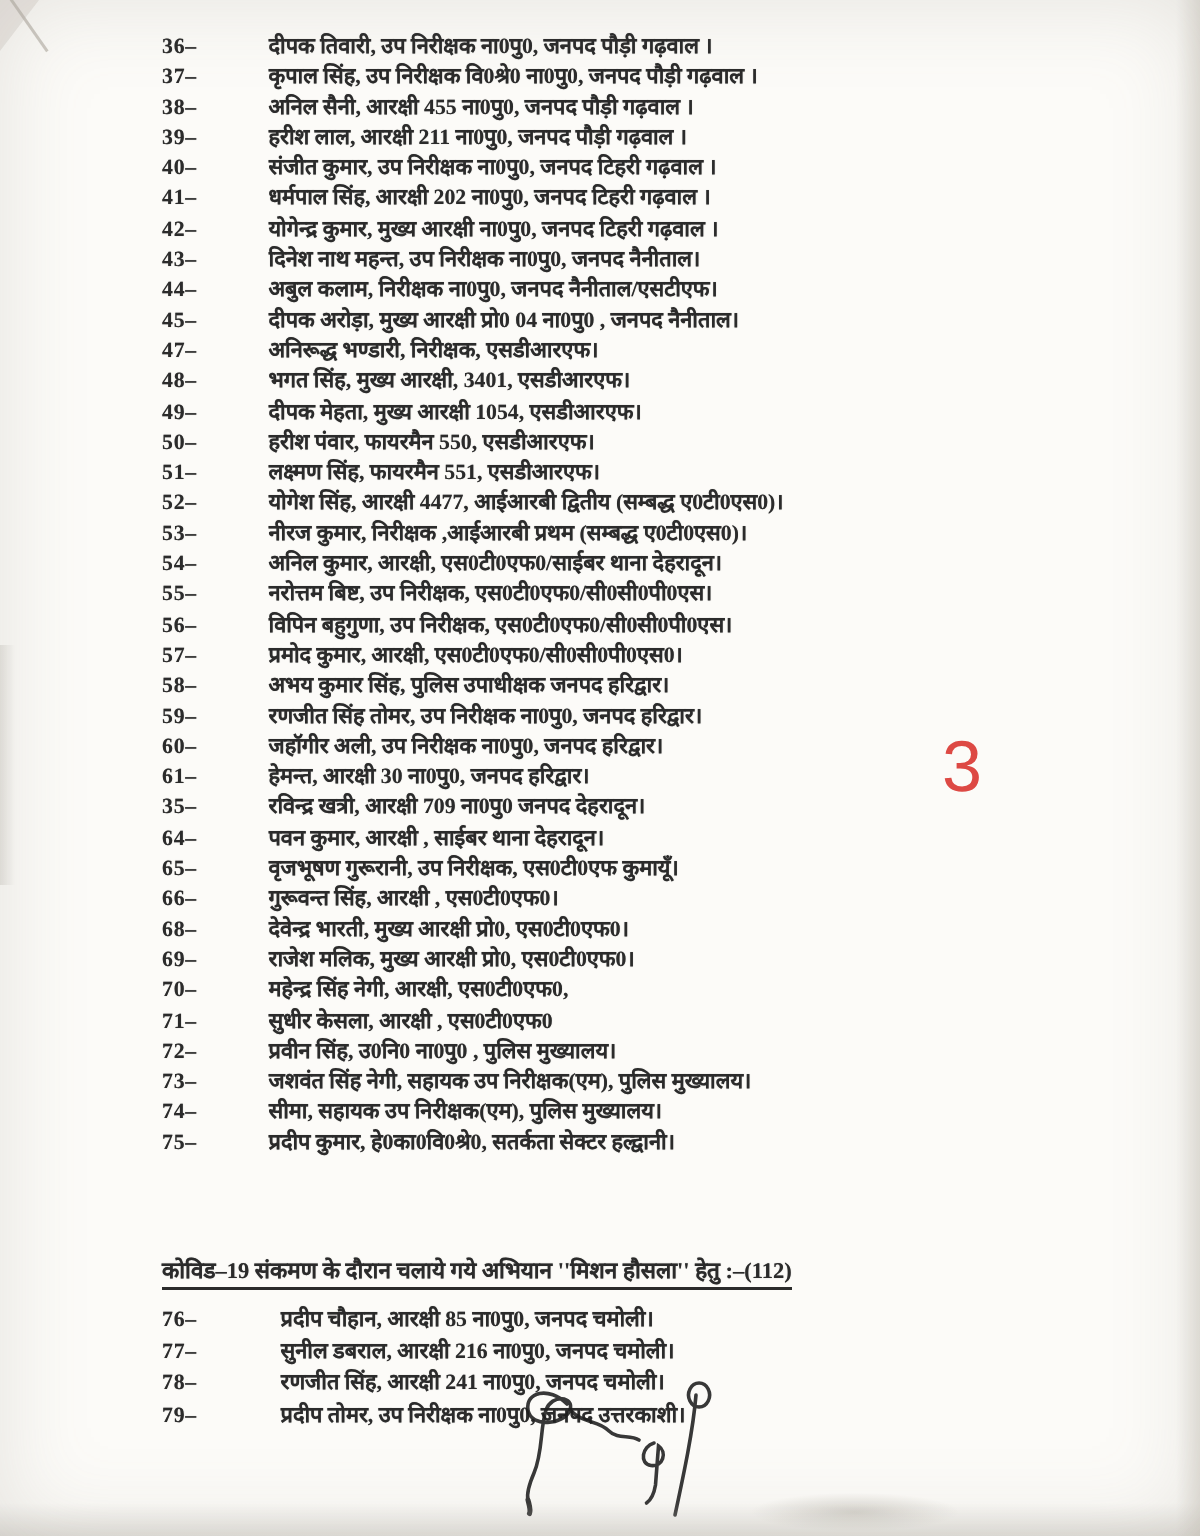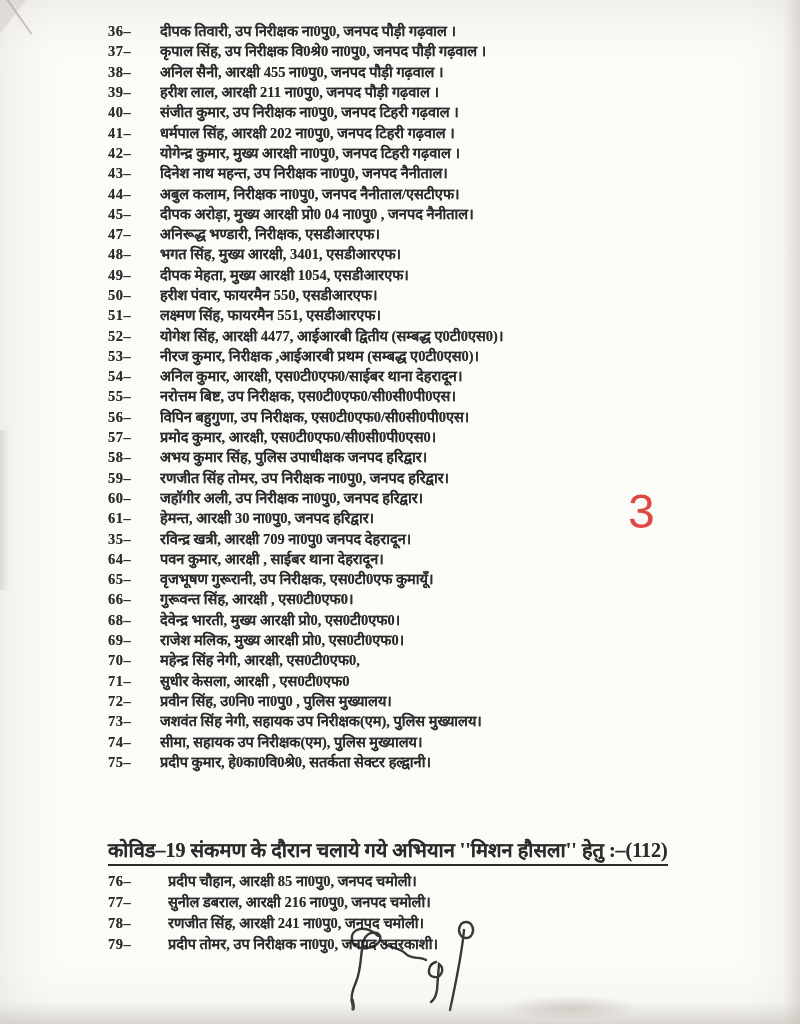--- a/index.html
+++ b/index.html
@@ -41,34 +41,34 @@
   .smudge-left{
     position:absolute;left:0;top:430px;width:10px;height:160px;
     background:linear-gradient(to right,rgba(190,186,178,.35),rgba(190,186,178,0));
   }
 
   
   .list{position:absolute;left:108px;right:18px;}
   .list.roster{top:21px;}
   .list.covid{top:870px;}
   .row{
-    display:flex;align-items:center;
+    display:flex;align-items:flex-start;
     height:20.3px;line-height:20px;
     font-size:14.5px;font-weight:600;
     white-space:nowrap;
     text-shadow:0 0 .5px rgba(40,40,40,.55);
   }
   .covid .row{height:21.2px;}
   .row .num{flex:0 0 52px;letter-spacing:.5px;}
   .covid .row .num{flex:0 0 60px;}
-  .row .txt{flex:1 1 auto;overflow:hidden;}
+  .row .txt{flex:1 1 auto;overflow:hidden;margin-left:19px;}
 
   .covid-heading{
     position:absolute;left:108px;top:836px;
-    font-size:20px;font-weight:700;
+    font-size:15px;font-weight:700;
     white-space:nowrap;
     border-bottom:2px solid #2b2b2b;
     padding-bottom:1px;
     text-shadow:0 0 .5px rgba(40,40,40,.6);
   }
 
   .page-number{
     position:absolute;left:628px;top:488px;
     font-family:"Liberation Sans","DejaVu Sans",sans-serif;
     font-size:48px;line-height:1;font-weight:400;

